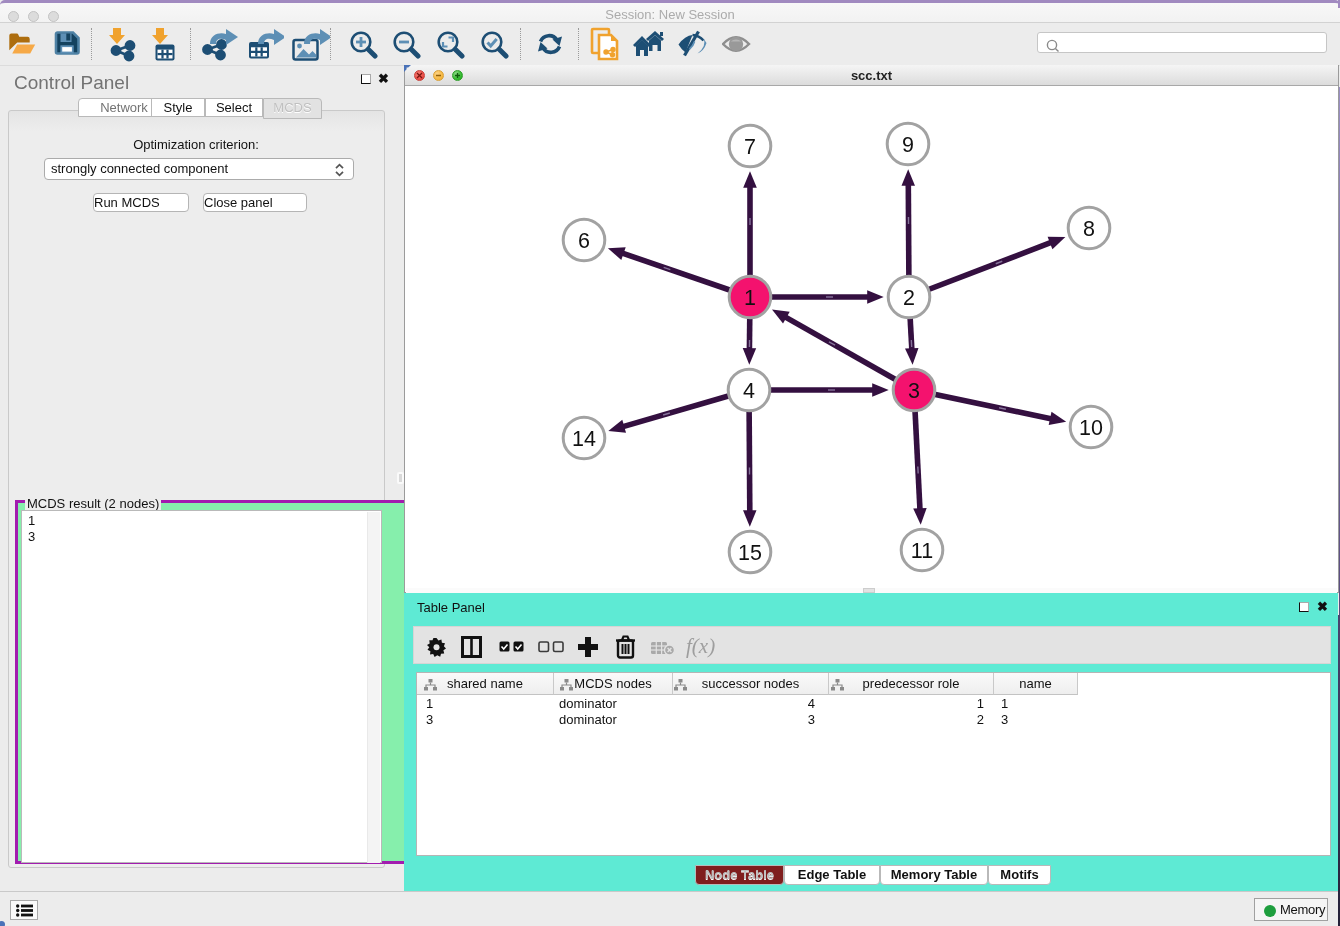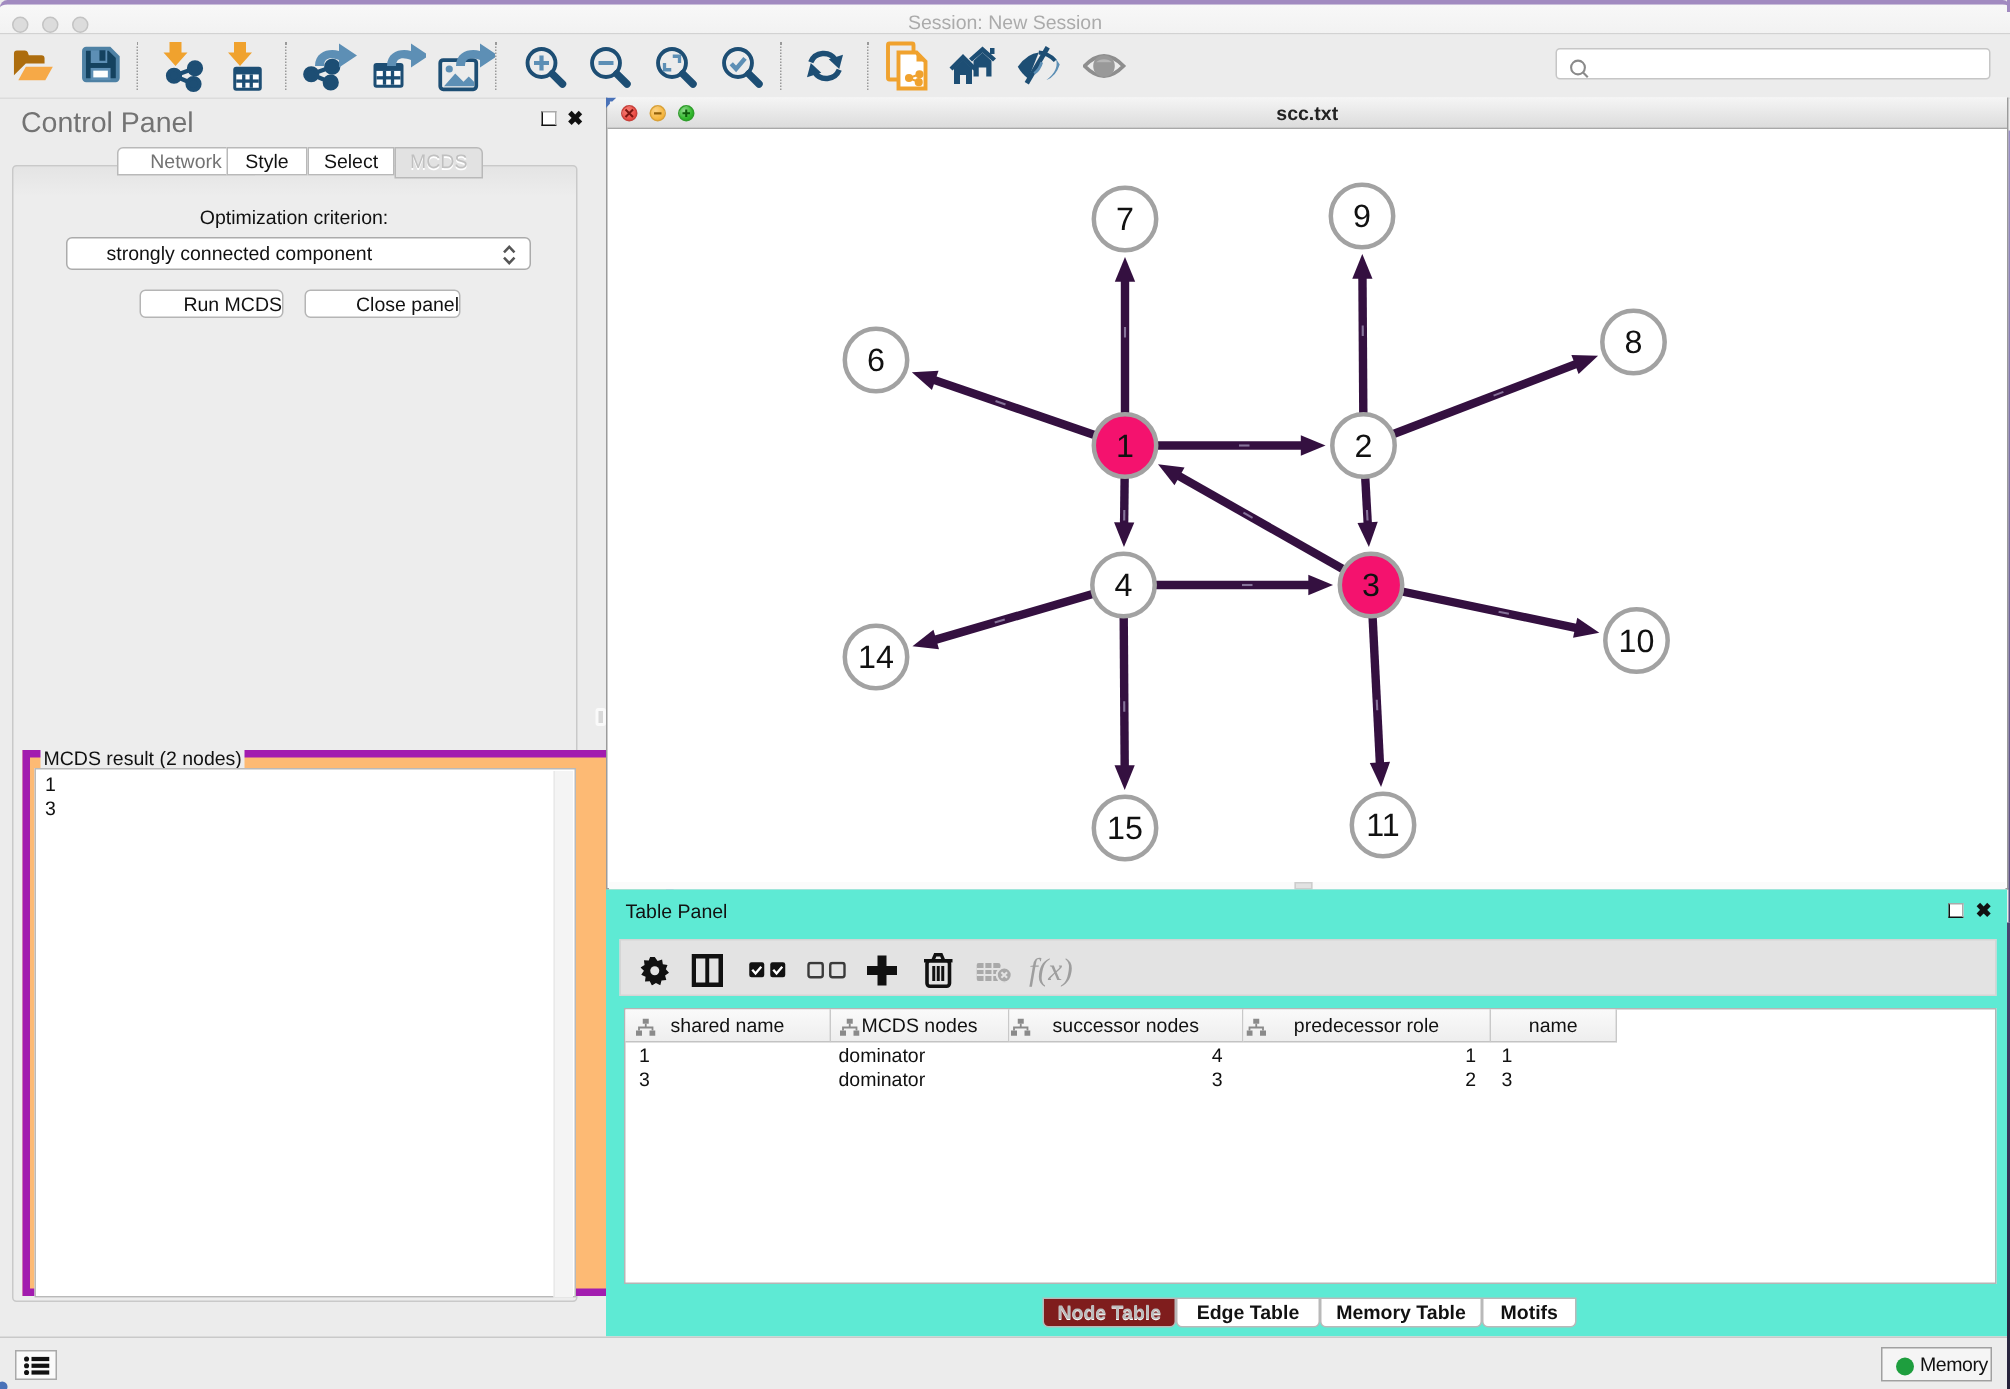--- a/index.html
+++ b/index.html
@@ -24,25 +24,25 @@
 .winbtn-sq{position:absolute;width:10px;height:10px;border:1.5px solid #111;
  border-top-color:#aaa;border-right-color:#aaa;background:#fff}
 .winbtn-x{position:absolute;font-size:13px;font-weight:bold;color:#111;line-height:10px}
 #cp-inner{position:absolute;left:8px;top:110px;width:377px;height:758px;
  border:1px solid #c9c9c9;border-radius:3px;background:linear-gradient(#e4e4e4,#ededed 20px)}
 .tab{position:absolute;top:0;height:19px;border:1px solid #b9b9b9;background:#fff;
  font-size:13px;color:#111;text-align:center;line-height:17px}
 #opt-label{position:absolute;left:0;top:137px;width:392px;text-align:center;font-size:13px;color:#111}
 #combo{position:absolute;left:44px;top:158px;width:310px;height:22px;background:#fff;
  border:1px solid #ababab;border-radius:4px;font-size:13px;color:#111;line-height:20px;
- padding-left:26px}
+ padding-left:6px}
 .btn{position:absolute;top:193px;height:19px;background:#fff;border:1px solid #b5b5b5;
- border-radius:4px;font-size:13px;color:#111;text-align:right;line-height:17px}
+ border-radius:4px;font-size:13px;color:#111;text-align:left;line-height:17px}
 #groupbox{position:absolute;left:15px;top:500px;width:434px;height:364px;
- border:5px solid #a21caf;background:#fdba74}
+ border:3px solid #a21caf;background:#86efac}
 #gb-label{position:absolute;left:7px;top:-7px;background:#ededed;padding:0 2px;
  font-size:13px;color:#111}
 #gb-text{position:absolute;left:3px;top:7px;width:361px;height:353px;background:#fff;
  border:1px solid #b9b9b9;font-size:13px;color:#111;padding:2px 0 0 6px;line-height:16px}
 #gb-scroll{position:absolute;right:1px;top:1px;width:13px;height:351px;background:#f4f4f4;
  border-left:1px solid #e9e9e9}
 #netwin{position:absolute;left:404px;top:65px;width:935px;height:528px;
  border:1px solid #9b9b9b;border-top:0;background:#fff}
 #nw-title{position:absolute;left:0px;top:0px;width:933px;height:21px;
  background:linear-gradient(#f5f5f5,#dcdcdc);border-bottom:1px solid #a8a8a8}

